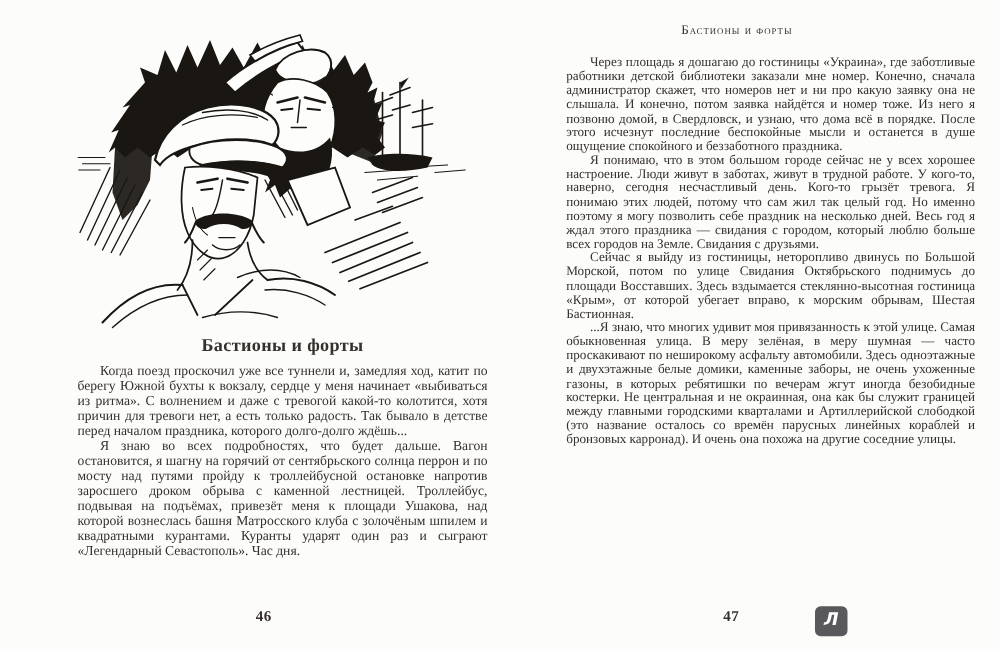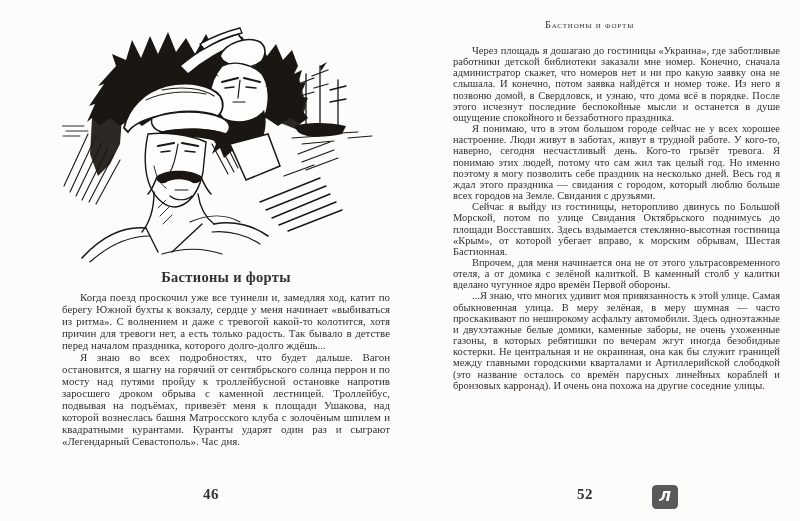--- a/index.html
+++ b/index.html
@@ -21,21 +21,21 @@
   .left-body{left:62px;top:291px;width:328px;font-size:10.9px;line-height:12px;}
   .right-body{left:426px;top:45px;width:327px;font-size:10.5px;line-height:11.15px;margin-left:27px;}
   .right-body p{text-indent:19px;}
   .running-header{
     position:absolute;left:426px;top:19px;width:327px;margin:0;
     text-align:center;font-size:10.5px;font-weight:normal;
     font-variant:small-caps;letter-spacing:.8px;
   }
   .pagenum{
     position:absolute;top:486px;width:34px;text-align:center;
-    font-size:15px;font-weight:bold;letter-spacing:.5px;
+    font-size:12px;font-weight:bold;letter-spacing:.5px;
   }
   .pagenum.left{left:194px;}
   .pagenum.right{left:568px;}
   
   .watermark{
     position:absolute;left:652px;top:485px;width:26px;height:24px;
     background:#59595b;border-radius:4.5px;
     display:flex;align-items:center;justify-content:center;
   }
   .watermark span{
@@ -200,23 +200,22 @@
   </div>
 
   <div class="pagenum left">46</div>
 
   <h3 class="running-header">Бастионы и форты</h3>
 
   <div class="body-col right-body">
     <p>Через площадь я дошагаю до гостиницы «Украина», где заботливые работники детской библиотеки заказали мне номер. Конечно, сначала администратор скажет, что номеров нет и ни про какую заявку она не слышала. И конечно, потом заявка найдётся и номер тоже. Из него я позвоню домой, в Свердловск, и узнаю, что дома всё в порядке. После этого исчезнут последние беспокойные мысли и останется в душе ощущение спокойного и беззаботного праздника.</p>
     <p>Я понимаю, что в этом большом городе сейчас не у всех хорошее настроение. Люди живут в заботах, живут в трудной работе. У кого-то, наверно, сегодня несчастливый день. Кого-то грызёт тревога. Я понимаю этих людей, потому что сам жил так целый год. Но именно поэтому я могу позволить себе праздник на несколько дней. Весь год я ждал этого праздника — свидания с городом, который люблю больше всех городов на Земле. Свидания с друзьями.</p>
     <p>Сейчас я выйду из гостиницы, неторопливо двинусь по Большой Морской, потом по улице Свидания Октябрьского поднимусь до площади Восставших. Здесь вздымается стеклянно-высотная гостиница «Крым», от которой убегает вправо, к морским обрывам, Шестая Бастионная.</p>
-    <p>Впрочем, для меня начинается она не от этого ультрасовременного отеля, а от домика с зелёной калиткой. В каменный столб у калитки вделано чугунное ядро времён Первой обороны.</p>
     <p>...Я знаю, что многих удивит моя привязанность к этой улице. Самая обыкновенная улица. В меру зелёная, в меру шумная — часто проскакивают по неширокому асфальту автомобили. Здесь одноэтажные и двухэтажные белые домики, каменные заборы, не очень ухоженные газоны, в которых ребятишки по вечерам жгут иногда безобидные костерки. Не центральная и не окраинная, она как бы служит границей между главными городскими кварталами и Артиллерийской слободкой (это название осталось со времён парусных линейных кораблей и бронзовых карронад). И очень она похожа на другие соседние улицы.</p>
   </div>
 
-  <div class="pagenum right">52</div>
+  <div class="pagenum right">47</div>
 
   <div class="watermark">
     <span>Л</span>
   </div>
 
 </div>
 
 </body></html>

